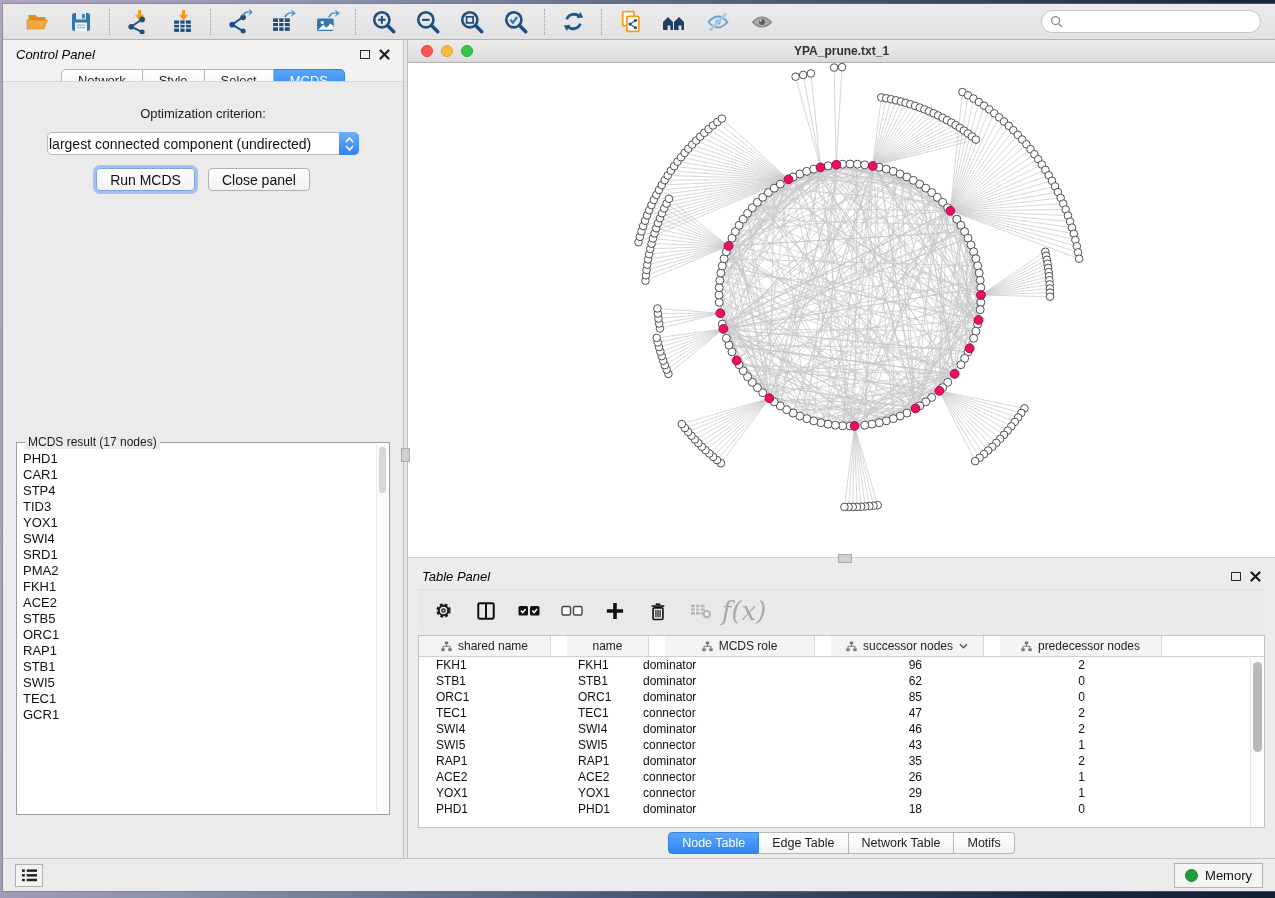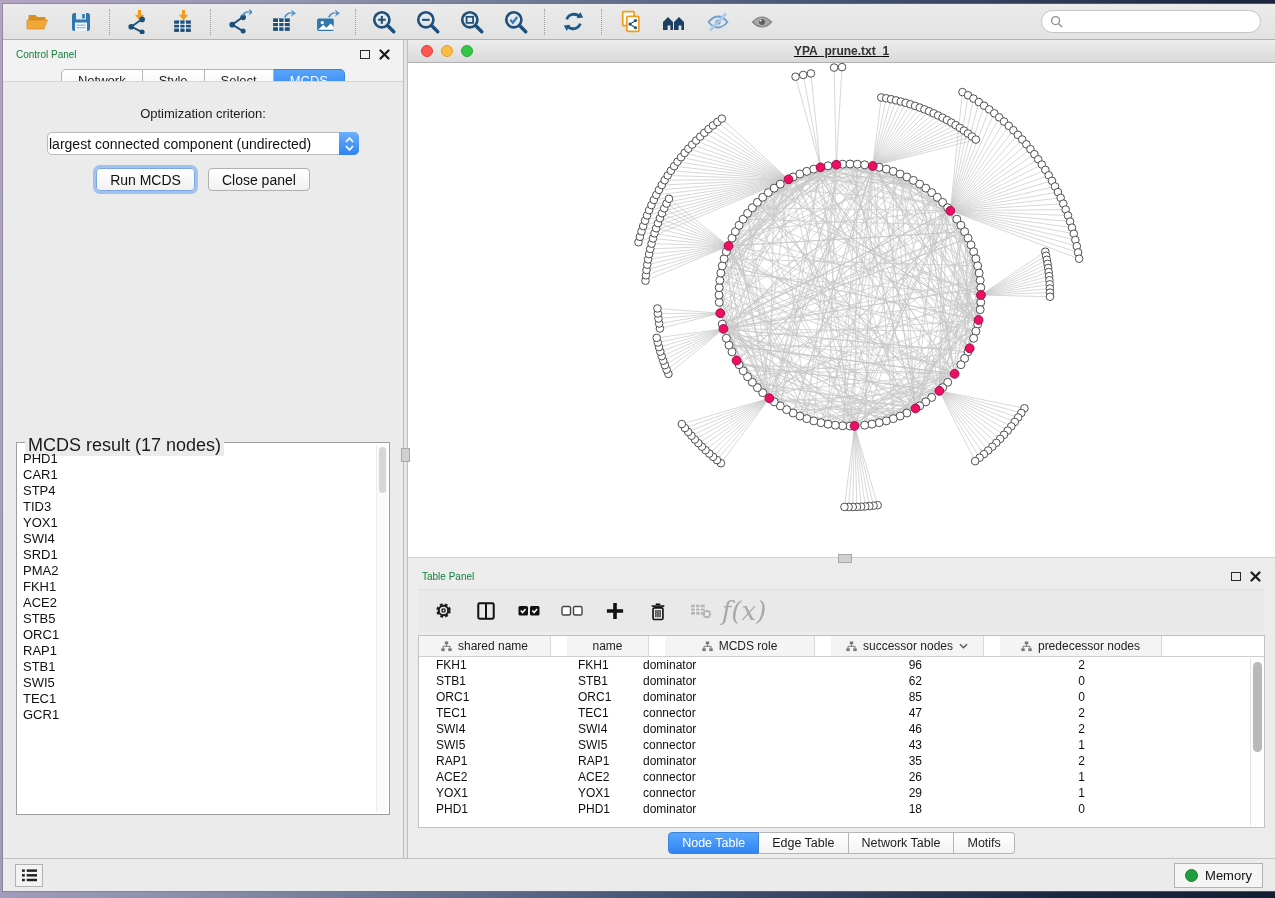--- a/index.html
+++ b/index.html
@@ -25,21 +25,21 @@
   .search-wrap { margin-left:auto; margin-right:8px; width:220px; height:23px; background:#fff;
     border:1px solid #c4c4c4; border-radius:12px; display:flex; align-items:center; padding:0 8px; gap:5px; }
   .search-wrap input { border:none; outline:none; flex:1; font-size:12px; background:transparent; }
 
   
   .main { flex:1; display:flex; min-height:0; }
 
   
   .control-panel { width:400px; flex:0 0 400px; background:#f2f2f2; display:flex; flex-direction:column; }
   .cp-header { height:29px; display:flex; align-items:center; padding:0 13px; }
-  .panel-title { font-size:10px; color:#15803d; }
+  .panel-title { font-size:13px; color:#000000;font-style:italic; }
   .win-btns { margin-left:auto; display:flex; align-items:center; gap:9px; }
   .float-btn { width:10px; height:9px; border:1.6px solid #2b2b2b; background:transparent; display:block; }
   .close-btn { background:none; border:none; display:flex; }
   .cp-tabs { height:23px; display:flex; justify-content:center; }
   .seg { display:flex; }
   .seg .tab { height:23px; padding:0 16px; font-size:13px; color:#1c1c1c; background:linear-gradient(#ffffff,#f4f4f4);
     border:1px solid #b3b3b3; border-left:none; display:flex; align-items:center; }
   .seg .tab:first-child { border-left:1px solid #b3b3b3; border-radius:5px 0 0 5px; }
   .seg .tab:last-child { border-radius:0 5px 5px 0; }
   .seg .tab.active { background:linear-gradient(#59a5fb,#2f85f2); color:#fff; border-color:#3b82d8; }
@@ -49,31 +49,31 @@
   .select-box { margin-top:11px; width:312px; height:23px; background:#fff; border:1px solid #b9b9b9;
     border-radius:5px; display:flex; align-items:center; position:relative; }
   .select-box .sel-val { flex:1; font-size:14px; color:#111; padding-left:1px; white-space:nowrap; }
   .stepper { width:20px; height:23px; margin:-1px -1px -1px 0; border-radius:0 5px 5px 0;
     background:linear-gradient(#6cb0fc,#2f82f0); display:flex; flex-direction:column; align-items:center; justify-content:center; gap:2px; }
   .btn-row { margin-top:13px; display:flex; gap:13px; }
   .mac-btn { height:23px; padding:0 13px; font-size:14px; color:#111; background:linear-gradient(#ffffff,#f1f1f1);
     border:1px solid #b0b0b0; border-radius:4px; }
   .mac-btn.focused { box-shadow:0 0 0 3px rgba(110,165,250,.6); border-color:#7ba7dd; }
   .result-box { width:374px; margin-top:251px; height:373px; border:1px solid #9f9f9f; background:#fff; position:relative; }
-  .result-legend { position:absolute; top:-8px; left:8px; font-size:18px; color:#1b1b1b; background:#ebebeb; padding:0 3px; }
+  .result-legend { position:absolute; top:-8px; left:8px; font-size:12px; color:#1b1b1b; background:#ebebeb; padding:0 3px; }
   .result-list { position:absolute; inset:8px 14px 2px 6px; overflow:hidden; font-size:13px; line-height:16px; color:#101010; }
   .result-scroll { position:absolute; top:2px; right:2px; bottom:2px; width:11px; background:#fafafa; border-left:1px solid #ececec; }
   .result-thumb { position:absolute; top:2px; left:1.5px; width:7px; height:46px; border-radius:4px; background:#d6d6d6; }
 
   .vsplitter { width:5px; flex:0 0 5px; background:#e6e6e6; border-left:1px solid #bdbdbd; border-right:1px solid #bdbdbd; position:relative; }
   .v-grip { position:absolute; left:-3px; top:408px; width:9px; height:14px; background:#d0d0d0; border:1px solid #a9a9a9; }
 
   
   .right-col { flex:1; display:flex; flex-direction:column; min-width:0; }
-  .network-window { height:517px; flex:0 0 517px; display:flex; flex-direction:column; background:#fff;text-decoration:underline; }
+  .network-window { height:517px; flex:0 0 517px; display:flex; flex-direction:column; background:#fff; }
   .nw-titlebar { height:23px; flex:0 0 23px; background:linear-gradient(#ededed,#dadada); border-bottom:1px solid #b1b1b1;
     position:relative; display:flex; align-items:center; }
   .lights { position:absolute; left:13px; display:flex; gap:8px; }
   .light { width:12px; height:12px; border-radius:50%; }
   .nw-title { width:100%; text-align:center; font-size:12px; font-weight:bold; color:#333; }
   .nw-canvas { flex:1; background:#fff; overflow:hidden; }
   .nw-canvas svg { display:block; }
 
   .hsplitter { height:6px; flex:0 0 6px; background:#ededed; border-top:1px solid #cfcfcf; position:relative; }
   .h-grip { position:absolute; left:430px; top:-4px; width:14px; height:9px; background:#d0d0d0; border:1px solid #a9a9a9; }

